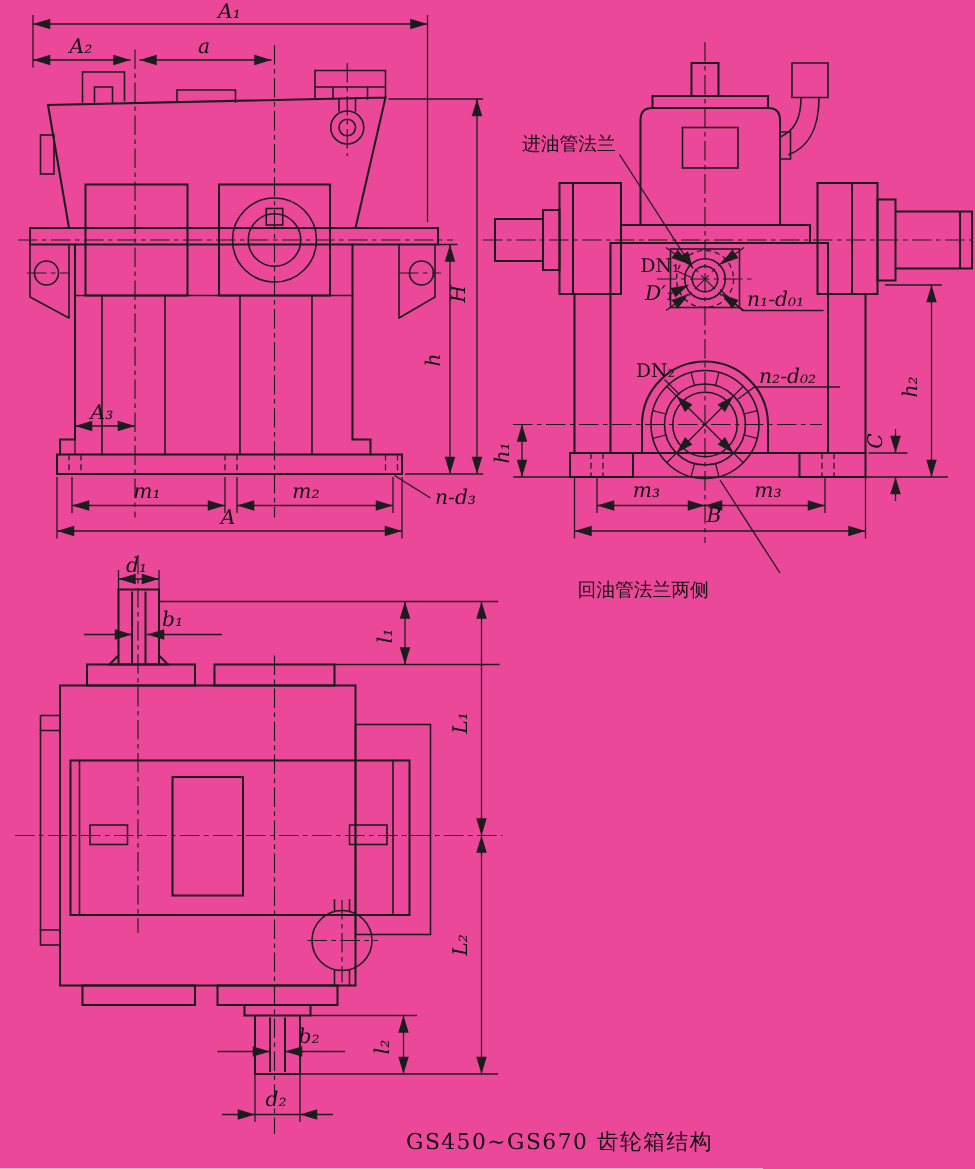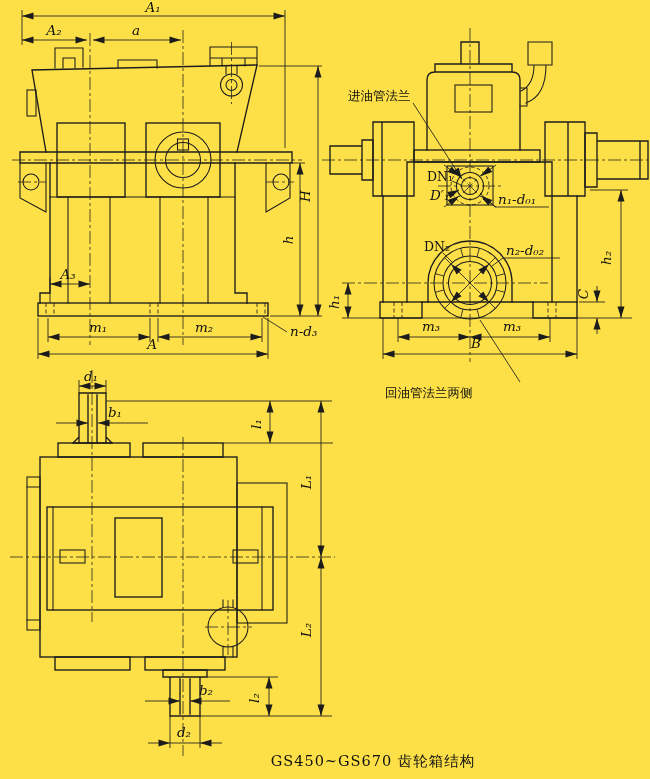--- a/index.html
+++ b/index.html
@@ -1,16 +1,16 @@
 <!DOCTYPE html>
 <html><head>
 <meta charset="utf-8">
 <style>
   html,body{margin:0;padding:0;background:#ffffff;}
-  .page{width:650px;height:779px;background:#fde047;position:relative;font-family:"DejaVu Sans",sans-serif;}
+  .page{width:650px;height:779px;background:#ec4899;position:relative;font-family:"DejaVu Sans",sans-serif;}
   svg{display:block;}
   
   .o{fill:none;stroke:#1c1c1c;stroke-width:1.35;stroke-linejoin:miter;stroke-linecap:square;}
   .o2{fill:none;stroke:#1c1c1c;stroke-width:1.05;stroke-linecap:square;}
   
   .t{fill:none;stroke:#1c1c1c;stroke-width:0.85;stroke-linecap:butt;}
   
   .cl{fill:none;stroke:#1c1c1c;stroke-width:0.75;stroke-dasharray:13 3 3 3;}
   
   .hid{stroke-dasharray:4 2.5;}

